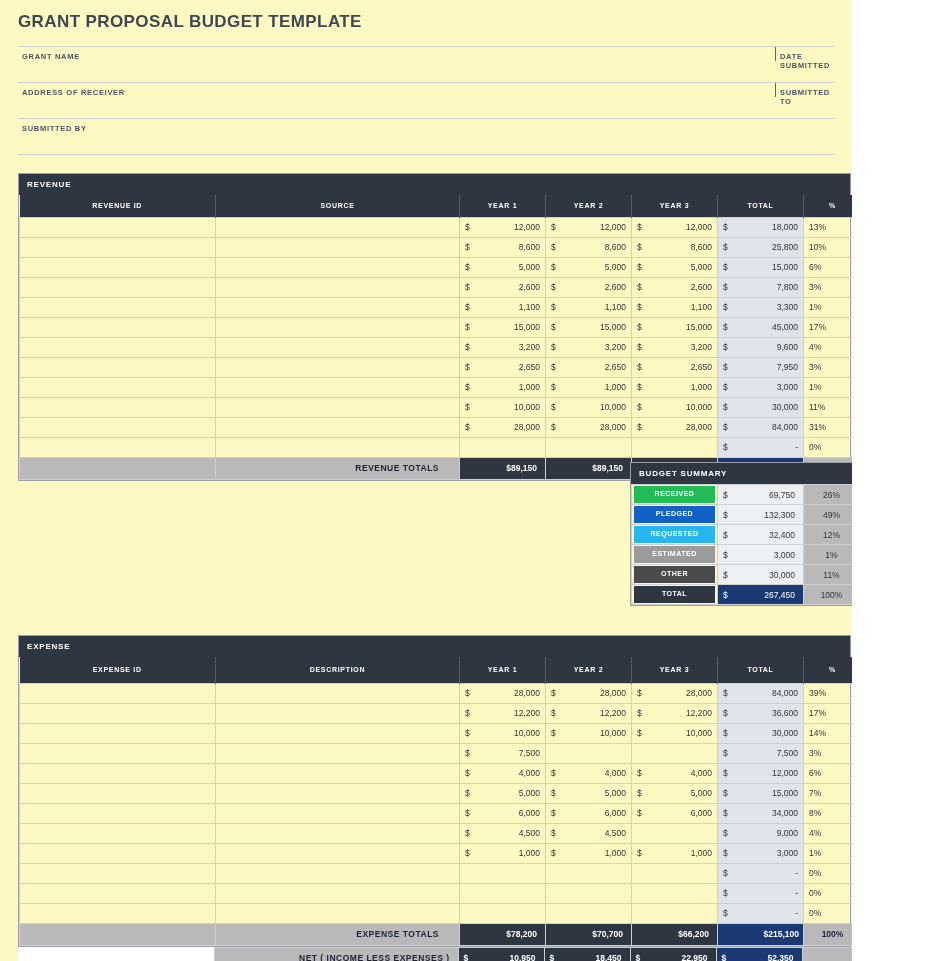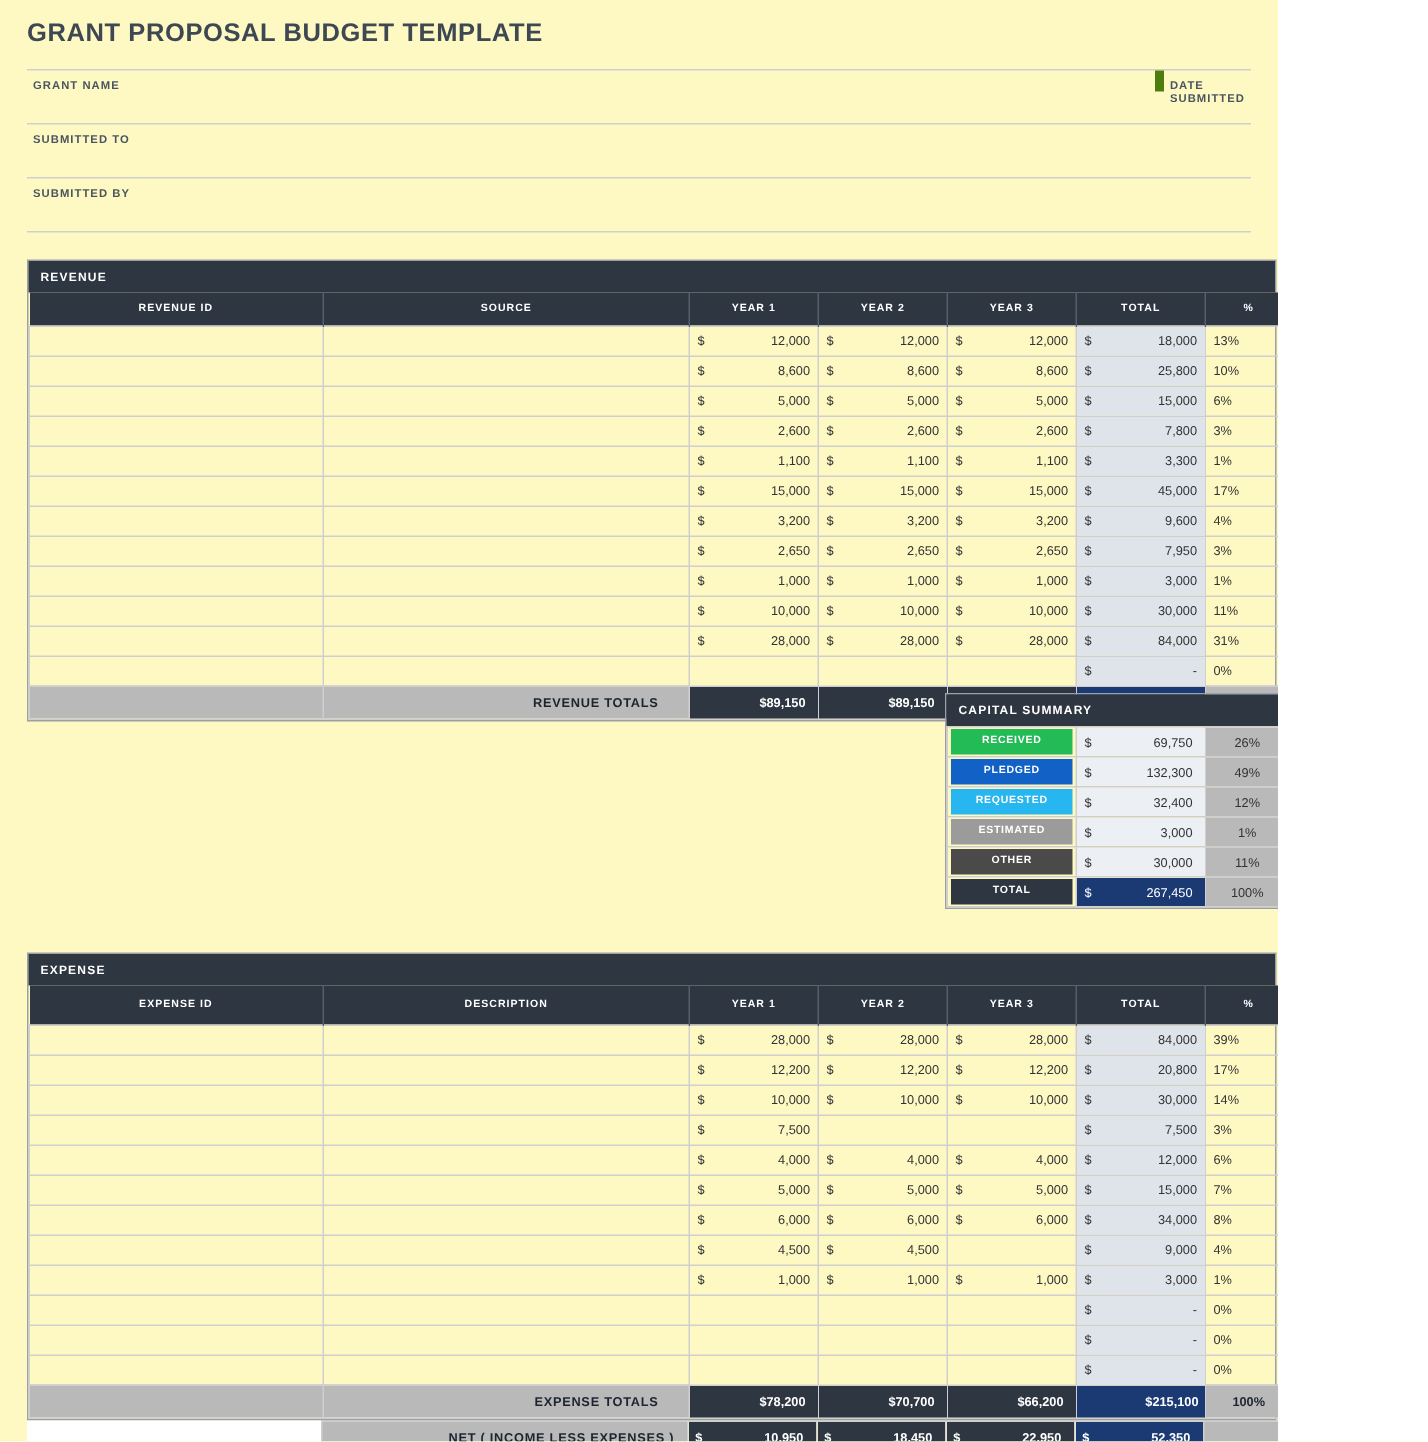--- a/index.html
+++ b/index.html
@@ -34,21 +34,21 @@
     height: 36px;
     align-items: flex-start;
   }
   .hcell {
     font-size: 7.5px;
     font-weight: bold;
     color: #4a5560;
     letter-spacing: .7px;
     padding: 5px 4px 0 4px;
   }
-  .hcell.left { width: 785px; border-right: 6px solid #4d7c0f; }
+  .hcell.left { width: 785px; border-right: 1px solid #4d7c0f; }
   .hcell.right { flex: 1; }
 
   
   .section {
     margin: 18px 1px 0 18px;
     border: 1px solid #9aa0a6;
   }
   .band {
     background: #2e3642;
     color: #fff;
@@ -214,20 +214,21 @@
 <div class="page">
 
   <div class="title">GRANT PROPOSAL BUDGET TEMPLATE</div>
 
   <div class="header-block">
     <div class="hrow">
       <div class="hcell left">GRANT NAME</div>
       <div class="hcell right">DATE SUBMITTED</div>
     </div>
     <div class="hrow">
+      <div class="hcell left">ADDRESS OF RECEIVER</div>
       <div class="hcell right">SUBMITTED TO</div>
     </div>
     <div class="hrow">
       <div class="hcell right">SUBMITTED BY</div>
     </div>
   </div>
 
   <div class="section">
     <div class="band">REVENUE</div>
     <table class="grid">
@@ -406,21 +407,21 @@
           <td class="darkmoney"><span class="dollar">$</span><span>89,150</span></td>
           <td class="grand"><span class="dollar">$</span><span>267,450</span></td>
           <td class="pct">100%</td>
           <td class="blank"></td>
         </tr>
       </tfoot>
     </table>
   </div>
 
   <div class="summary">
-    <div class="band">CAPITAL SUMMARY</div>
+    <div class="band">BUDGET SUMMARY</div>
     <table class="sum">
       <tbody id="summary-body">
           <tr>
             <td class="sumlabel">
               <span class="chip received">RECEIVED</span>
             </td>
             <td class="sumval"><span class="dollar">$</span><span>69,750</span></td>
             <td class="sumpct">26%</td>
           </tr>
           <tr>
@@ -502,21 +503,21 @@
             <td class="money total-col"><span class="dollar">$</span><span>84,000</span></td>
             <td class="pct">39%</td>
             <td class="len">7</td>
           </tr>
           <tr>
             <td></td>
             <td></td>
             <td class="money"><span class="dollar">$</span><span>12,200</span></td>
             <td class="money"><span class="dollar">$</span><span>12,200</span></td>
             <td class="money"><span class="dollar">$</span><span>12,200</span></td>
-            <td class="money total-col"><span class="dollar">$</span><span>20,800</span></td>
+            <td class="money total-col"><span class="dollar">$</span><span>36,600</span></td>
             <td class="pct">17%</td>
             <td class="len">5</td>
           </tr>
           <tr>
             <td></td>
             <td></td>
             <td class="money"><span class="dollar">$</span><span>10,000</span></td>
             <td class="money"><span class="dollar">$</span><span>10,000</span></td>
             <td class="money"><span class="dollar">$</span><span>10,000</span></td>
             <td class="money total-col"><span class="dollar">$</span><span>30,000</span></td>

